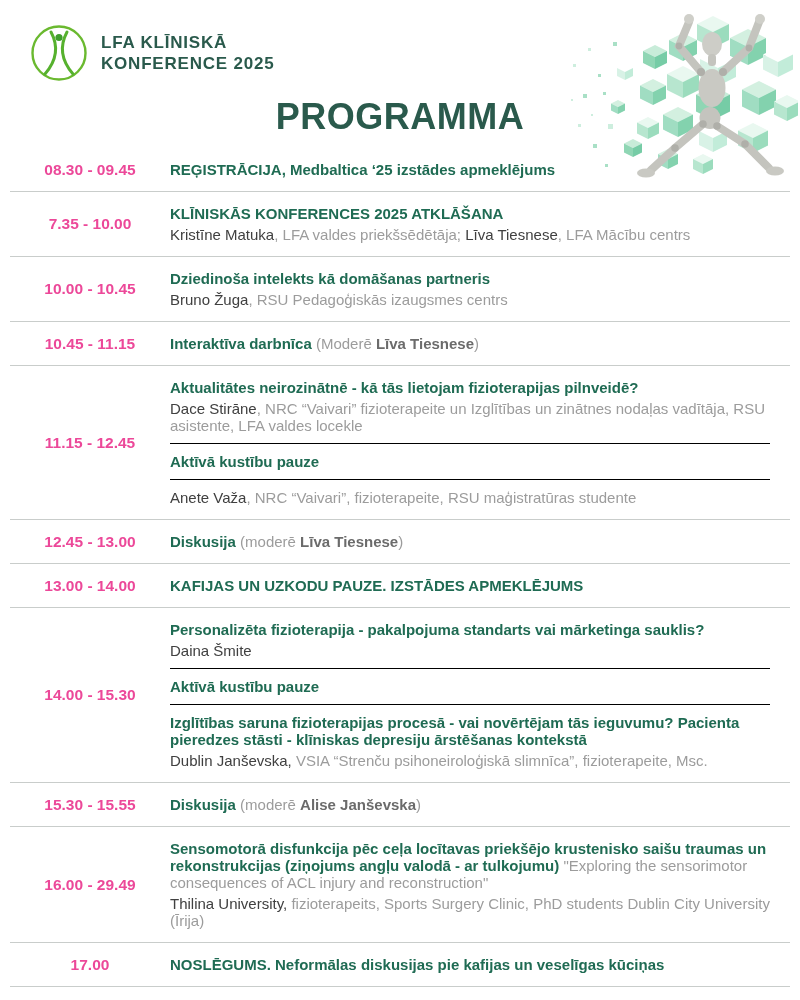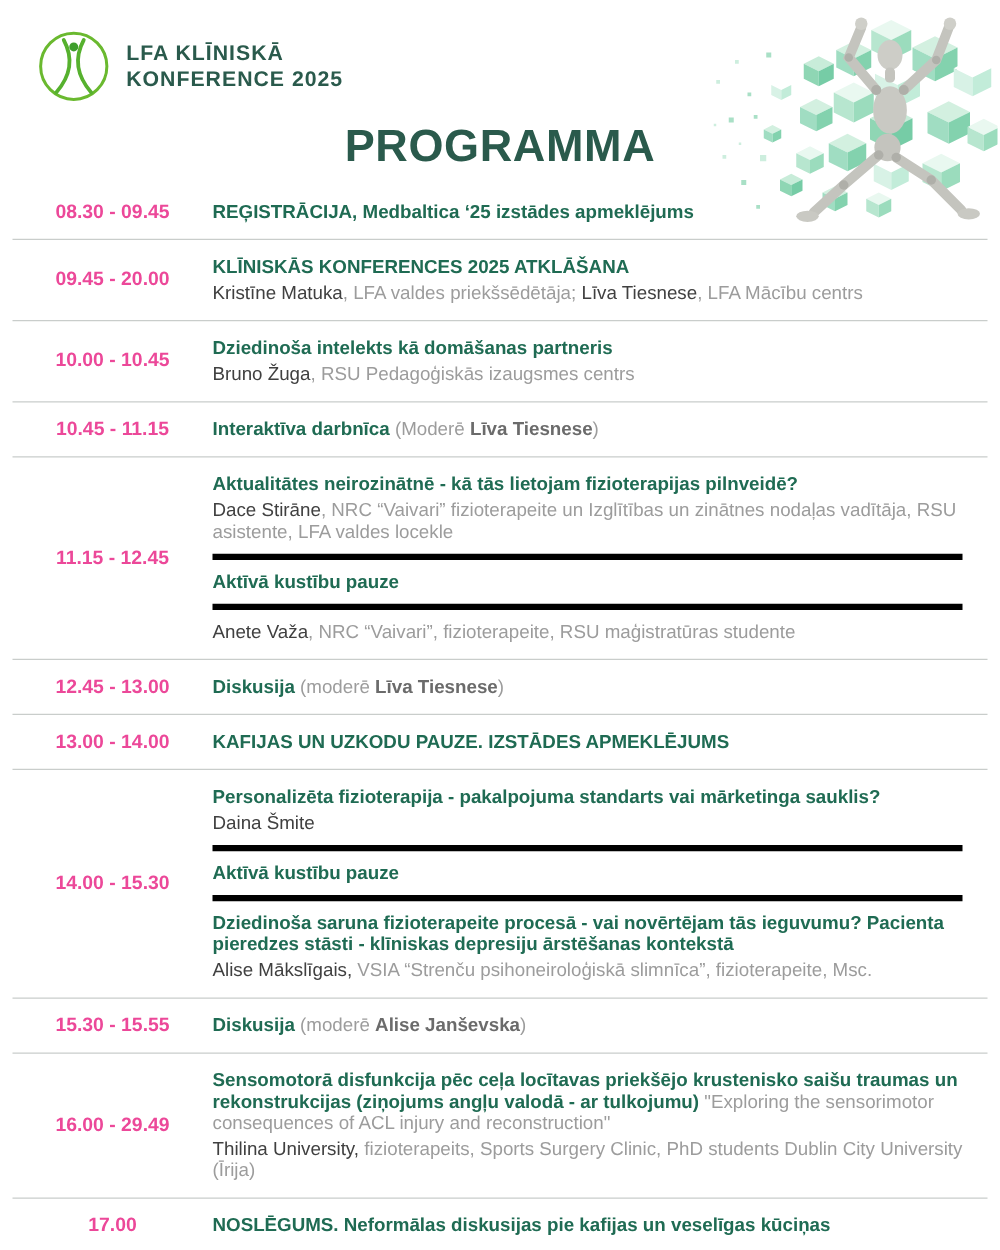--- a/index.html
+++ b/index.html
@@ -19,21 +19,21 @@
   .hero{position:absolute;top:2px;right:2px;width:235px;height:192px;}
   
   .schedule{margin:0 10px;}
   .row{display:flex;align-items:center;border-bottom:1px solid #c9cdcb;}
   .time{
     width:160px;flex:0 0 160px;text-align:center;
     font-weight:700;color:#ec4899;font-size:15.5px;
   }
   .content{flex:1;padding:4px 20px 4px 0;font-size:15px;line-height:17px;}
   .item{padding:9px 0;}
-  .item-sep{border-top:5px solid #000000;}
+  .item-sep{border-top:1px solid #000000;}
   .para{margin:0;}
   .para + .para{margin-top:4px;}
   .s-title{color:#1f6b53;font-weight:700;}
   .s-name{color:#404040;font-weight:400;}
   .s-gray{color:#9c9c9c;font-weight:400;}
   .s-mod{color:#6b6b6b;font-weight:700;}
 </style>
 </head>
 <body>
 
@@ -160,21 +160,21 @@
 <div class="schedule" id="schedule">
     <div class="row">
       <div class="time">08.30 - 09.45</div>
       <div class="content">
         <div class="item">
           <p class="para"><span class="s-title">REĢISTRĀCIJA, Medbaltica ‘25 izstādes apmeklējums</span></p>
         </div>
       </div>
     </div>
     <div class="row">
-      <div class="time">09.45 - 20.00</div>
+      <div class="time">7.35 - 10.00</div>
       <div class="content">
         <div class="item">
           <p class="para"><span class="s-title">KLĪNISKĀS KONFERENCES 2025 ATKLĀŠANA</span></p>
           <p class="para"><span class="s-name">Kristīne Matuka</span><span class="s-gray">, LFA valdes priekšsēdētāja; </span><span class="s-name">Līva Tiesnese</span><span class="s-gray">, LFA Mācību centrs</span></p>
         </div>
       </div>
     </div>
     <div class="row">
       <div class="time">10.00 - 10.45</div>
       <div class="content">
@@ -227,22 +227,22 @@
       <div class="time">14.00 - 15.30</div>
       <div class="content">
         <div class="item">
           <p class="para"><span class="s-title">Personalizēta fizioterapija - pakalpojuma standarts vai mārketinga sauklis?</span></p>
           <p class="para"><span class="s-name">Daina Šmite</span></p>
         </div>
         <div class="item item-sep">
           <p class="para"><span class="s-title">Aktīvā kustību pauze</span></p>
         </div>
         <div class="item item-sep">
-          <p class="para"><span class="s-title">Dziedinoša saruna fizioterapeite procesā - vai novērtējam tās ieguvumu? Pacienta pieredzes stāsti - klīniskas depresiju ārstēšanas kontekstā</span></p>
-          <p class="para"><span class="s-name">Alise Mākslīgais,</span><span class="s-gray"> VSIA “Strenču psihoneiroloģiskā slimnīca”, fizioterapeite, Msc.</span></p>
+          <p class="para"><span class="s-title">Izglītības saruna fizioterapijas procesā - vai novērtējam tās ieguvumu? Pacienta pieredzes stāsti - klīniskas depresiju ārstēšanas kontekstā</span></p>
+          <p class="para"><span class="s-name">Dublin Janševska,</span><span class="s-gray"> VSIA “Strenču psihoneiroloģiskā slimnīca”, fizioterapeite, Msc.</span></p>
         </div>
       </div>
     </div>
     <div class="row">
       <div class="time">15.30 - 15.55</div>
       <div class="content">
         <div class="item">
           <p class="para"><span class="s-title">Diskusija </span><span class="s-gray">(moderē </span><span class="s-mod">Alise Janševska</span><span class="s-gray">)</span></p>
         </div>
       </div>

